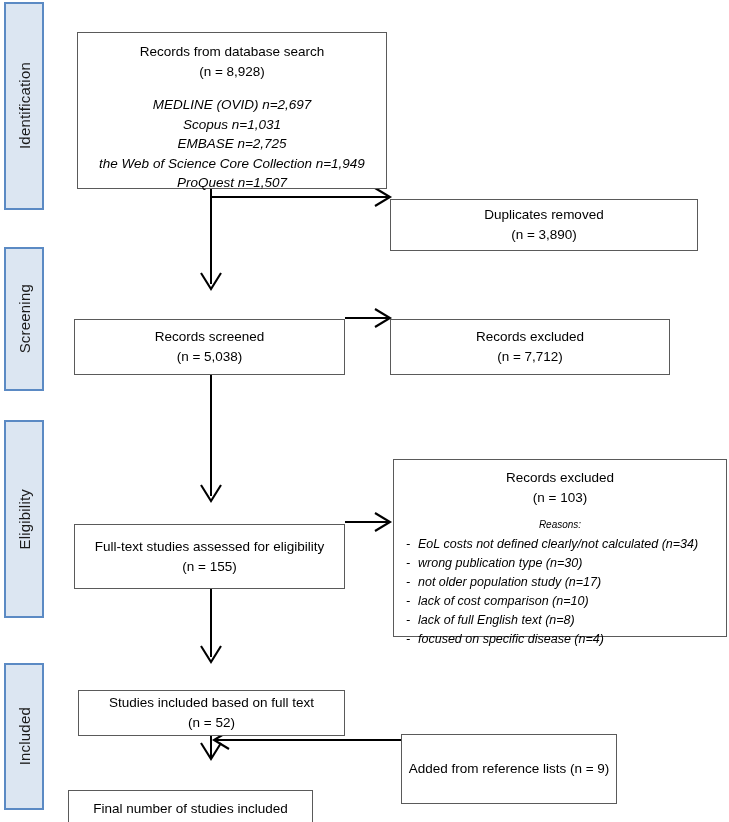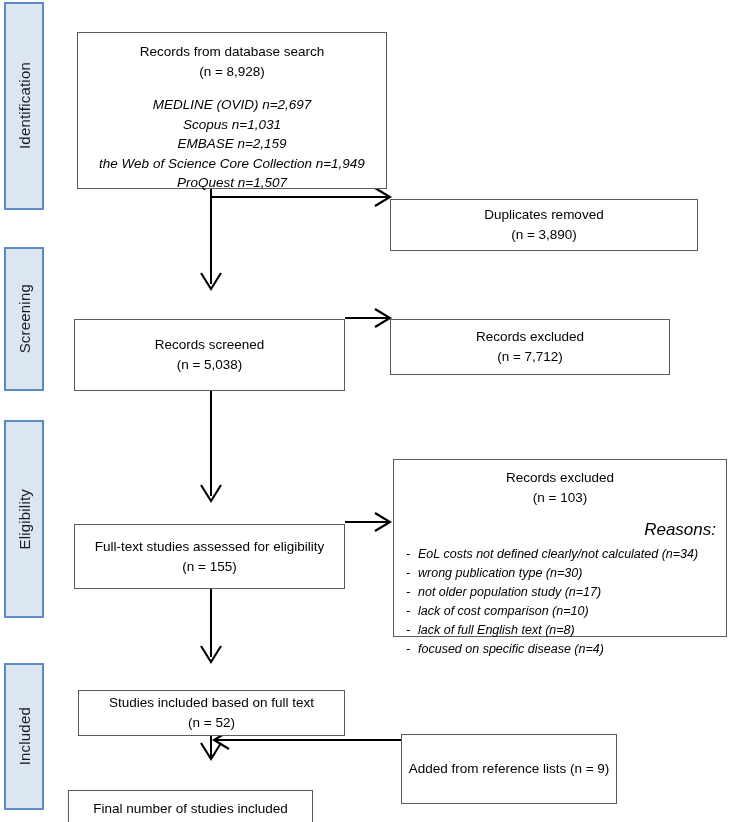--- a/index.html
+++ b/index.html
@@ -71,22 +71,22 @@
     justify-content: flex-start;
     align-items: stretch;
     padding: 8px 10px 6px 10px;
   }
   .box-reasons .head {
     text-align: center;
   }
   .box-reasons .reasons-title {
     margin-top: 11px;
     font-style: italic;
-    font-size: 17px;
-    text-align: right;
+    font-size: 10px;
+    text-align: center;
   }
   .box-reasons ul {
     list-style: none;
     margin: 2px 0 0 0;
     padding: 0;
     text-align: left;
   }
   .box-reasons ul li {
     font-style: italic;
     font-size: 12.5px;
@@ -182,32 +182,32 @@
   <svg class="arrowhead" style="left:212px; top:730px; width:18px; height:20px;" viewBox="0 0 18 20">
     <polyline points="17,1 2,10 17,19"></polyline>
   </svg>
 
   <div class="flow-box box-sources" style="left:77px; top:3px; width:310px; height:157px;">
     <span class="line">Records from database search</span>
     <span class="line">(n = 8,928)</span>
     <div class="db-list">
       <span class="line">MEDLINE (OVID) n=2,697</span>
       <span class="line">Scopus n=1,031</span>
-      <span class="line">EMBASE n=2,159</span>
+      <span class="line">EMBASE n=2,725</span>
       <span class="line">the Web of Science Core Collection n=1,949</span>
       <span class="line">ProQuest n=1,507</span>
     </div>
   </div>
 
   <div class="flow-box" style="left:390px; top:170px; width:308px; height:52px;">
     <span class="line">Duplicates removed</span>
     <span class="line">(n = 3,890)</span>
   </div>
 
-  <div class="flow-box" style="left:74px; top:290px; width:271px; height:72px;">
+  <div class="flow-box" style="left:74px; top:290px; width:271px; height:56px;">
     <span class="line">Records screened</span>
     <span class="line">(n = 5,038)</span>
   </div>
 
   <div class="flow-box" style="left:390px; top:290px; width:280px; height:56px;">
     <span class="line">Records excluded</span>
     <span class="line">(n = 7,712)</span>
   </div>
 
   <div class="flow-box" style="left:74px; top:495px; width:271px; height:65px;">

